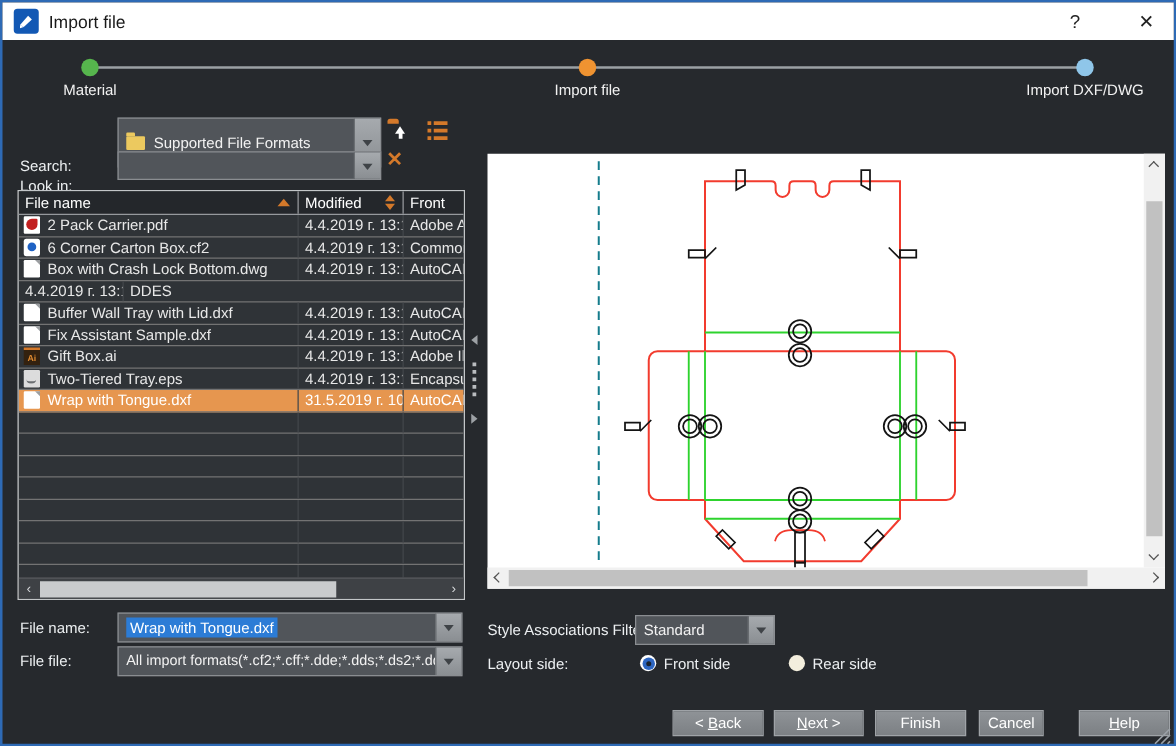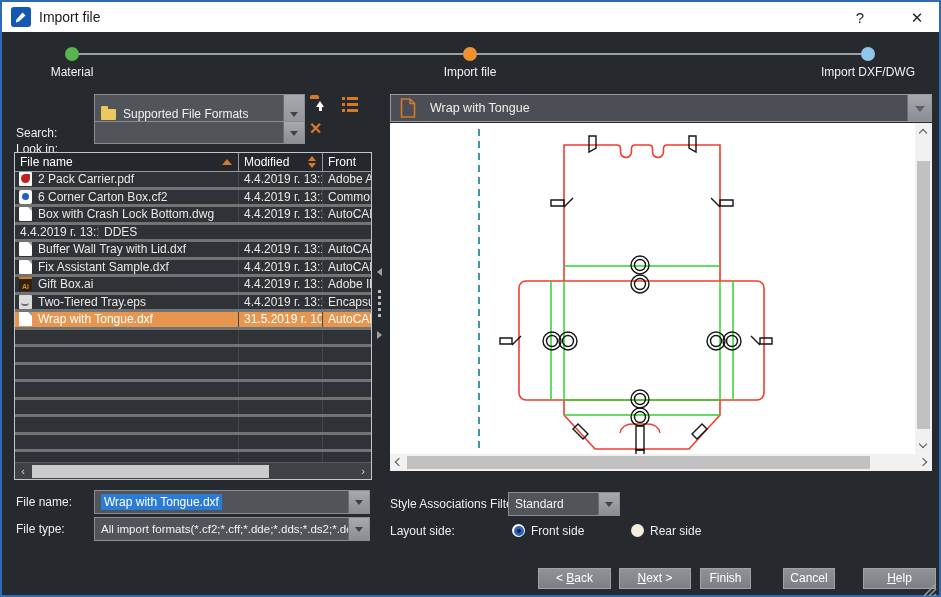--- a/index.html
+++ b/index.html
@@ -55,21 +55,21 @@
   .filelist{position:absolute;left:12px;top:150px;width:358px;height:328px;border:1px solid #c3c6c8;background:#2f3337;display:flex;flex-direction:column;overflow:hidden;}
   .hrow{display:flex;height:19px;background:#24272b;border-bottom:1px solid #96999d;color:#fff;flex:0 0 auto;font-size:12px;}
   .hrow .hc{display:flex;align-items:center;padding-left:5px;border-right:1px solid #96999d;overflow:hidden;white-space:nowrap;}
   .hc1{width:224px;} .hc2{width:84px;} .hc3{flex:1;border-right:none!important;}
   .sort-asc{margin-left:auto;margin-right:6px;width:0;height:0;border-left:5px solid transparent;border-right:5px solid transparent;border-bottom:6px solid #d4792a;}
   .sort-both{margin-left:auto;margin-right:6px;display:flex;flex-direction:column;gap:2px;align-items:center;}
   .sort-both i{width:0;height:0;border-left:4px solid transparent;border-right:4px solid transparent;display:block;}
   .sort-both .su{border-bottom:5px solid #d4792a;}
   .sort-both .sd{border-top:5px solid #d4792a;}
   #file-rows{flex:1 1 auto;overflow:hidden;}
-  .frow{display:flex;height:17.5px;border-bottom:3px solid #737373;color:#e8e8e8;font-size:12px;}
+  .frow{display:flex;height:17.5px;border-bottom:1px solid #737373;color:#e8e8e8;font-size:12px;}
   .frow.sel{background:#e6964f;color:#fff;}
   .frow .c{border-right:1px solid #43474b;overflow:hidden;white-space:nowrap;display:flex;align-items:center;}
   .c1{width:224px;gap:6px;padding-left:4px;}
   .c2{width:84px;padding-left:5px;}
   .c3{flex:1;padding-left:5px;border-right:none!important;}
   
   .fi{flex:0 0 auto;width:13px;height:14px;position:relative;}
   .fi-doc{background:#fff;border-radius:1px;}
   .fi-doc::before{content:'';position:absolute;right:0;top:0;border-left:4px solid transparent;border-top:4px solid #9b9ea1;}
   .fi-pdf{background:#fff;border-radius:1px;}
@@ -332,36 +332,26 @@
     <span class="chr"></span>
   </div>
 
   <span class="lbl" style="left:14px;top:488px;">File name:</span>
   <div class="combo" style="left:92px;top:488px;width:276px;height:24px;">
     <span class="txt">
           <span class="sel-blue">Wrap with Tongue.dxf</span>
         </span>
     <span class="cbtn"></span>
   </div>
-  <span class="lbl" style="left:14px;top:515px;">File type:</span>
+  <span class="lbl" style="left:14px;top:515px;">File file:</span>
   <div class="combo" style="left:92px;top:515px;width:276px;height:24px;">
     <span class="txt" style="font-size:11.5px;">All import formats(*.cf2;*.cff;*.dde;*.dds;*.ds2;*.dd3;*.n</span>
     <span class="cbtn"></span>
   </div>
 
-  <div class="pcombo">
-    <span class="ptxt">
-      <svg width="16" height="20" viewBox="0 0 16 20">
-        <path d="M1.5,1 H10 L14.5,5.5 V19 H1.5 Z" fill="none" stroke="#d4792a" stroke-width="1.6"></path>
-        <path d="M10,1 V5.5 H14.5" fill="none" stroke="#d4792a" stroke-width="1.6"></path>
-      </svg>
-      <span>Wrap with Tongue</span>
-    </span>
-    <span class="cbtn"></span>
-  </div>
 
   <div class="preview">
     <svg class="dieline" width="525" height="331" viewBox="0 0 525 331">
       <line x1="89" y1="6" x2="89" y2="325" stroke="#157c8c" stroke-width="1.6" stroke-dasharray="7 5"></line>
       <g stroke="#f23b2e" stroke-width="1.6" fill="none">
         <path d="M174,158 V22 H227 q3.5,0 3.5,3.5 V29 a5.5,5.5 0 0 0 11,0 V25.5 q0,-3.5 3.5,-3.5 H259 q3.5,0 3.5,3.5 V29 a5.5,5.5 0 0 0 11,0 V25.5 q0,-3.5 3.5,-3.5 H330 V158"></path>
         <rect x="129" y="158" width="245" height="119" rx="7"></rect>
         <path d="M174,277 V292 L205,326 H299 L330,292 V277"></path>
         <path d="M230,310 q2,-9 13,-9 h14 q11,0 13,9" stroke-width="1.4"></path>
       </g>
@@ -424,21 +414,21 @@
   <span class="radio sel" style="left:510px;top:522px;">
         <span class="rb"></span>
         <span class="rd"></span>
       </span>
   <span class="lbl" style="left:529px;top:517px;">Front side</span>
   <span class="radio" style="left:629px;top:522px;"></span>
   <span class="lbl" style="left:648px;top:517px;">Rear side</span>
 
   <button class="btn" style="left:536px;width:73px;"><span>&lt; </span><span class="accel">B</span><span>ack</span></button>
   <button class="btn" style="left:617px;width:72px;"><span></span><span class="accel">N</span><span>ext &gt;</span></button>
-  <button class="btn" style="left:698px;width:51px;"><span>Finish</span></button>
+  <button class="btn" style="left:698px;width:73px;"><span>Finish</span></button>
   <button class="btn" style="left:781px;width:52px;"><span>Cancel</span></button>
   <button class="btn" style="left:861px;width:73px;"><span></span><span class="accel">H</span><span>elp</span></button>
 
   <span class="grip">
     <svg width="14" height="13" viewBox="0 0 14 13">
       <path d="M13,0 L1,12 M13,5 L6,12 M13,10 L11,12" stroke="#9aa0a6" stroke-width="1.4" fill="none"></path>
     </svg>
   </span>
 
 </div>

